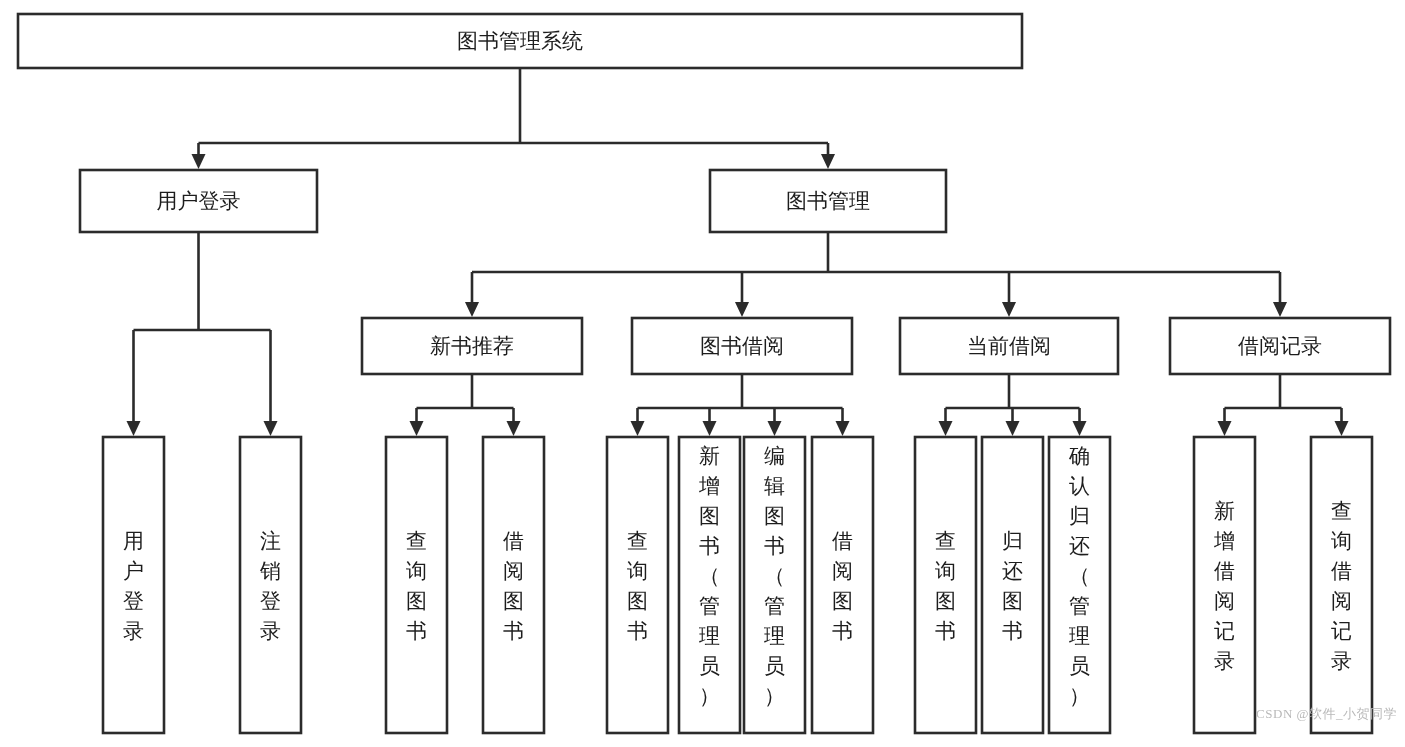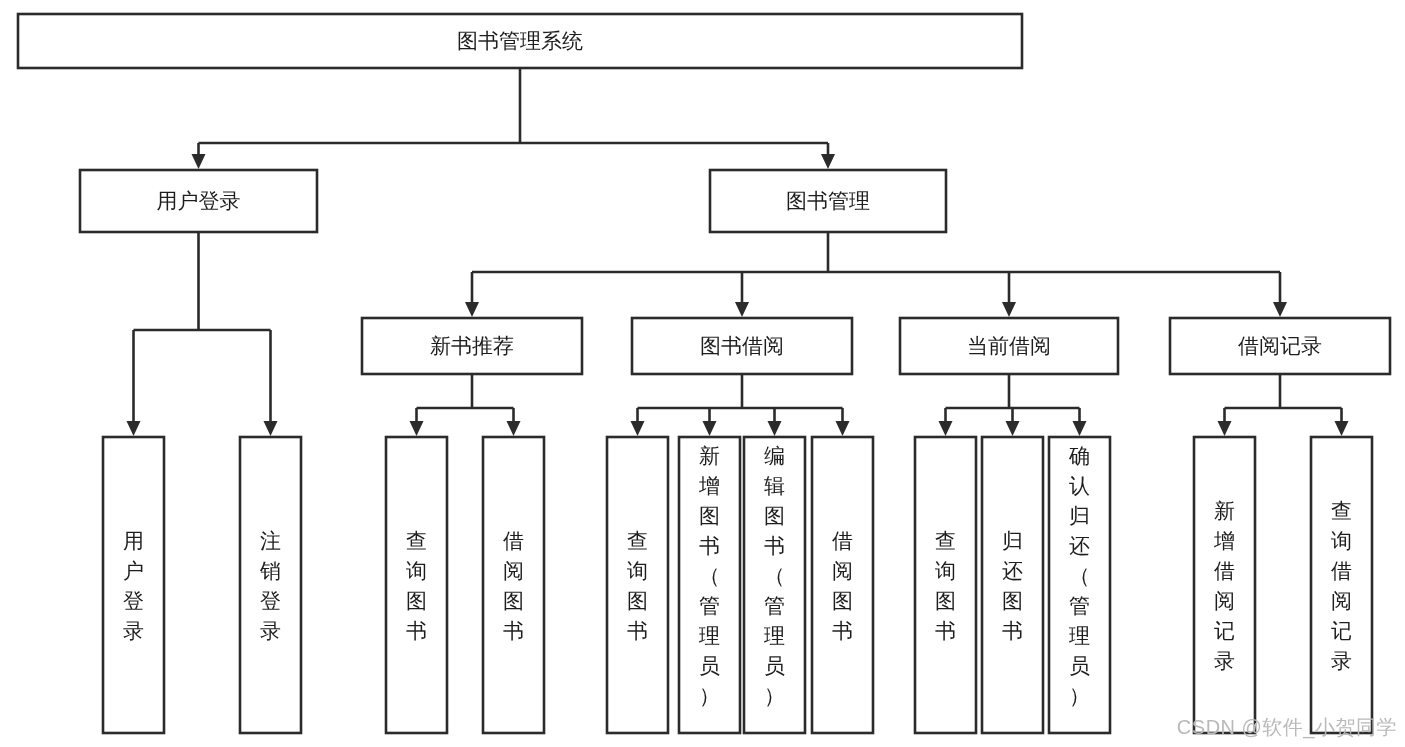--- a/index.html
+++ b/index.html
@@ -18,23 +18,23 @@
     white-space:pre;
   }
   .leaf-label{
     font-family:"DejaVu Sans","Liberation Sans",sans-serif;
     font-size:21px;fill:#1d1d1d;
     text-anchor:middle;
   }
   .edge{fill:none;stroke:#2b2b2b;stroke-width:2.6;stroke-linecap:butt;stroke-linejoin:miter;}
   .arrow-head{fill:#2b2b2b;stroke:none;}
   .watermark{
-    position:absolute;right:8px;bottom:6px;
-    font-family:Liberation Sans, sans-serif;
-    font-size:20px;color:#b9b9b9;letter-spacing:0.5px;
+    position:absolute;right:8px;bottom:24px;
+    font-family:Liberation Serif, serif;
+    font-size:13px;color:#b9b9b9;letter-spacing:0.5px;
     user-select:none;pointer-events:none;
   }
 </style>
 </head>
 <body>
 
 <svg id="diagram" viewBox="0 0 1405 747" xmlns="http://www.w3.org/2000/svg">
   <g id="edges-layer">
       <g>
         <path d="M 520 68 L 520 143" class="edge"></path>

